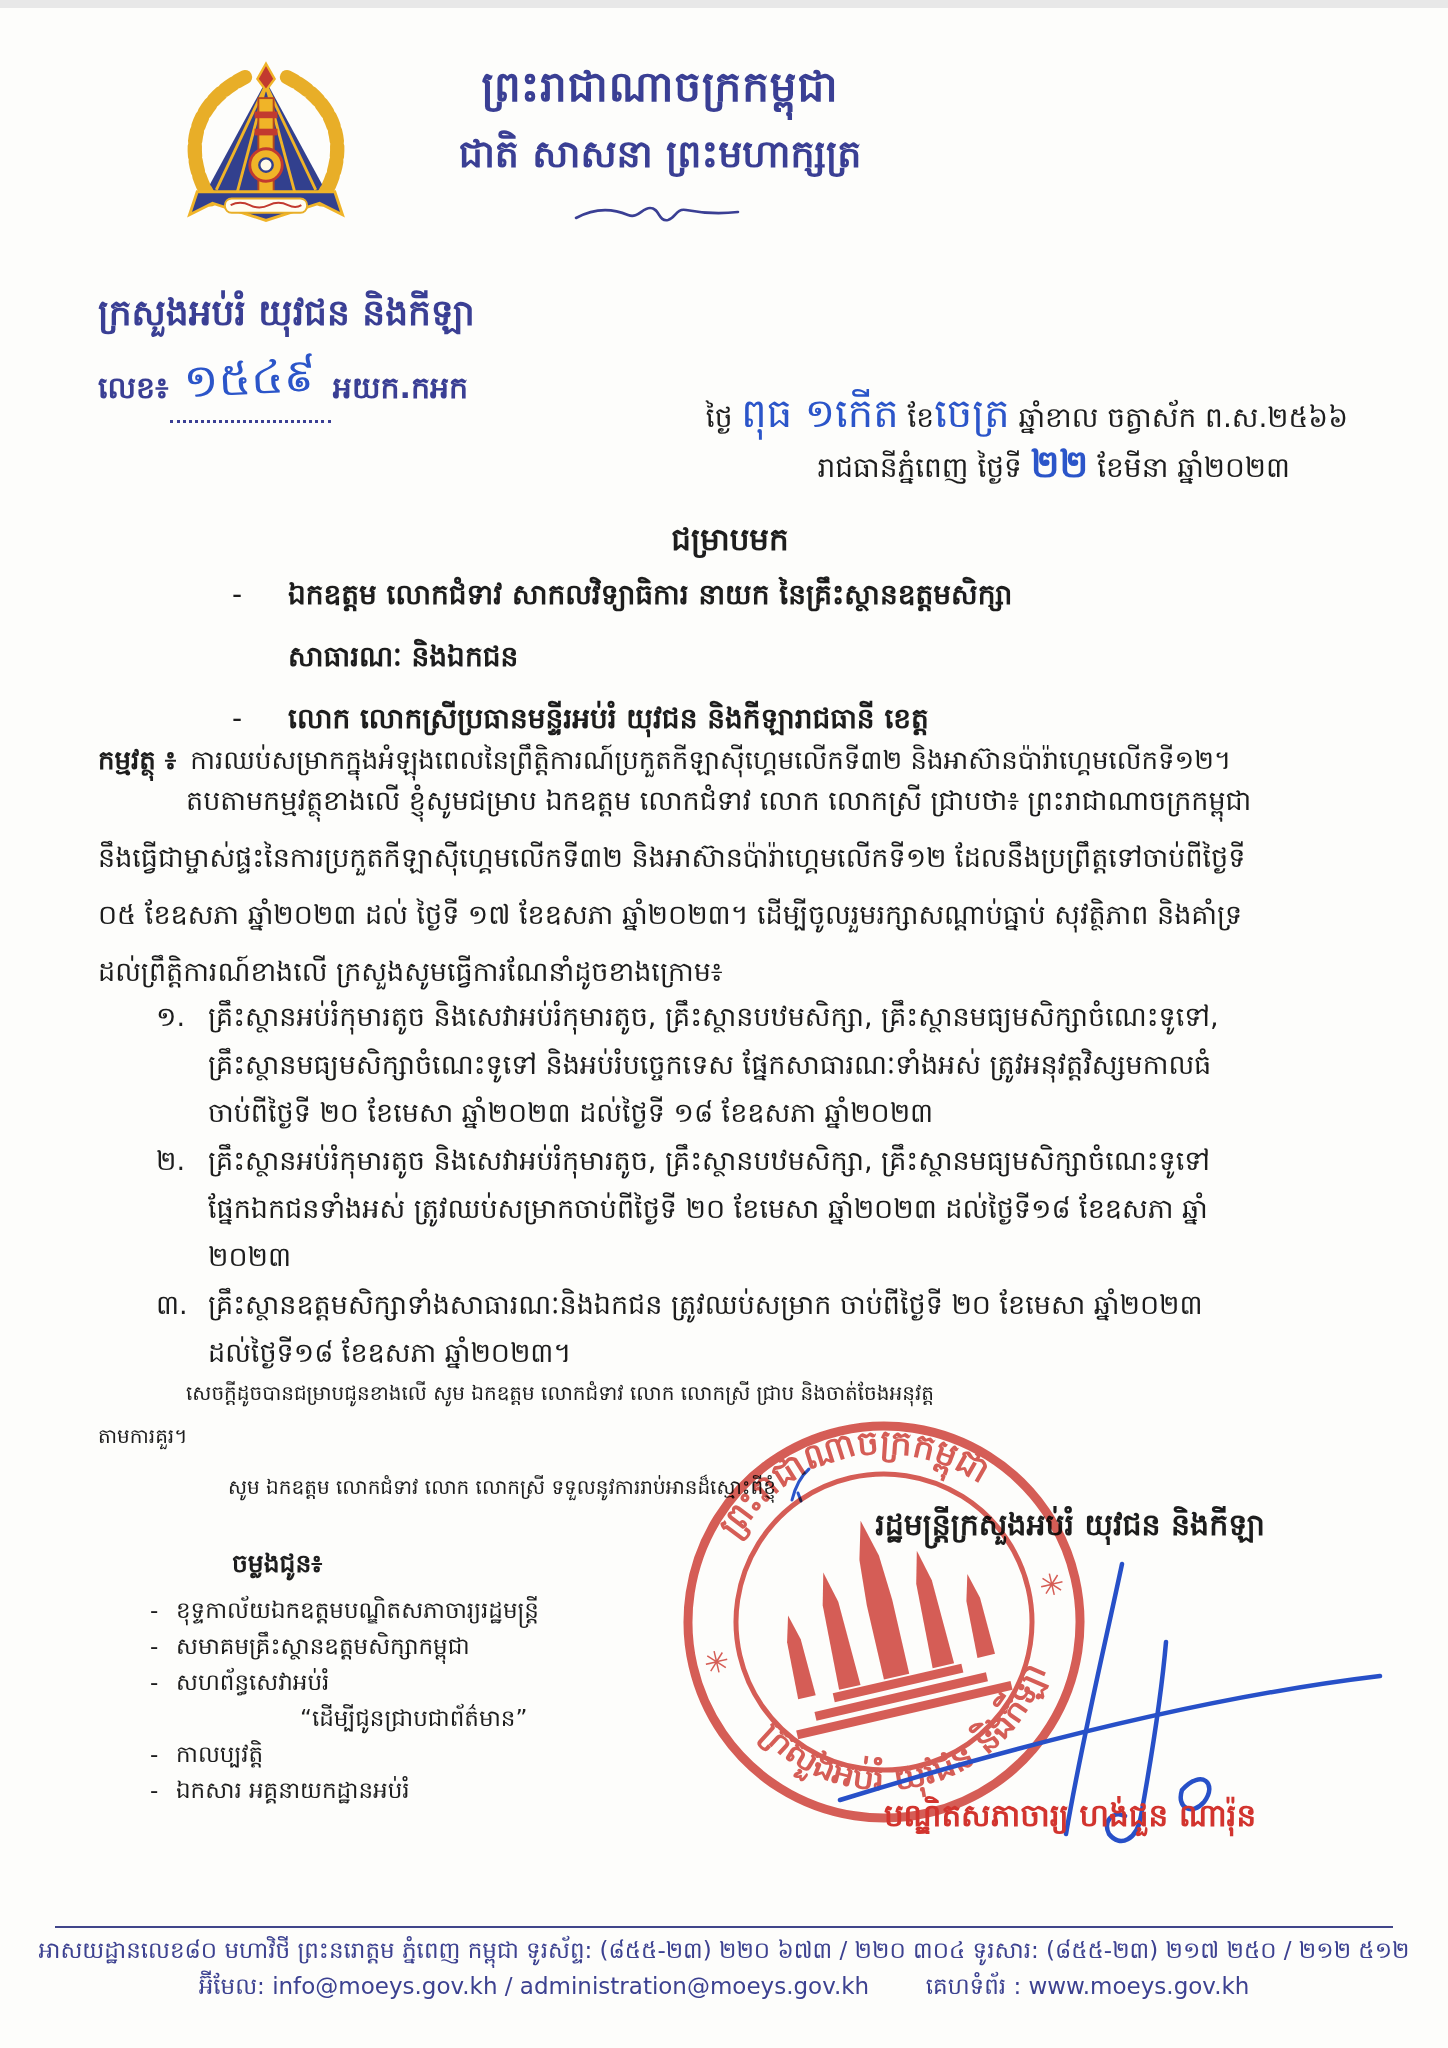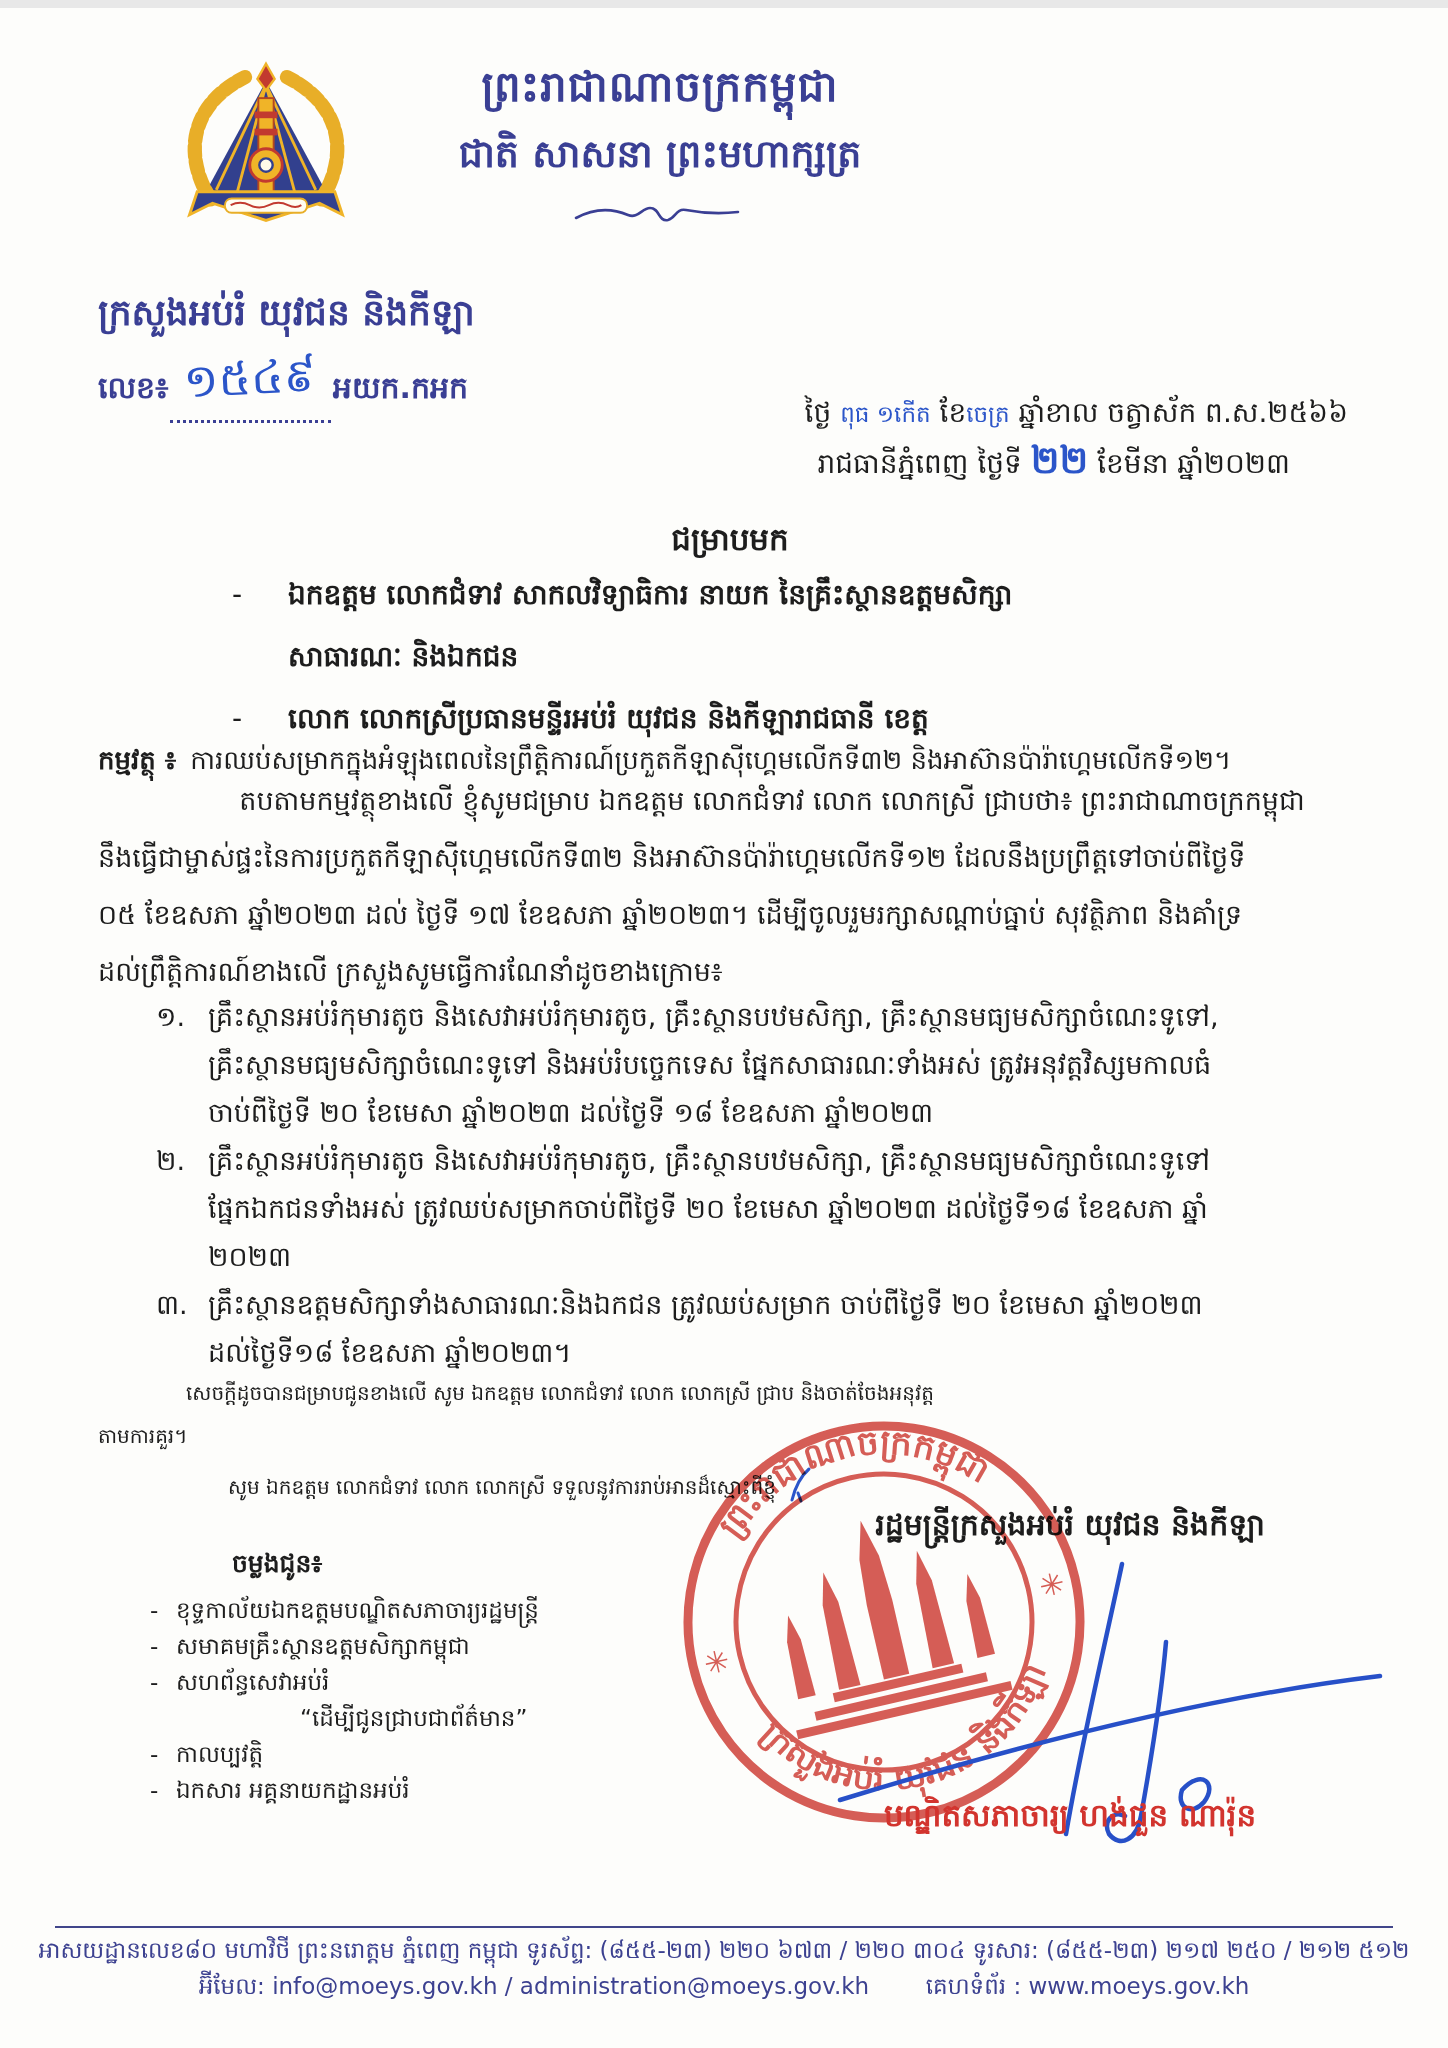--- a/index.html
+++ b/index.html
@@ -25,35 +25,35 @@
   .motto{position:absolute;left:380px;top:122px;width:560px;text-align:center;
     font-size:38px;font-weight:bold;color:var(--blue);}
   .squiggle{position:absolute;left:572px;top:190px;width:170px;height:34px;}
   .ministry{position:absolute;left:98px;top:282px;font-size:36px;font-weight:bold;color:var(--blue);}
   .refline{position:absolute;left:98px;top:345px;font-size:30px;font-weight:bold;color:var(--blue);white-space:nowrap;}
   .ref-dots{display:inline-block;border-bottom:3px dotted var(--blue);padding:0 14px;margin:0 2px;}
   .hw{color:var(--hw);font-weight:normal;}
   .ref-num{display:inline-block;font-size:46px;transform:rotate(-3deg) translateY(-4px);}
   
   .dateblock{position:absolute;right:100px;top:382px;text-align:right;font-size:28px;line-height:46px;color:var(--ink);white-space:nowrap;}
-  .dateblock .hw1{font-size:23px;}
+  .dateblock .hw1{font-size:40px;}
   .dateblock .hw2{font-size:38px;font-weight:bold;}
   .date-l2{padding-right:58px;}
   
   .to-heading{position:absolute;left:0;top:512px;width:100%;text-align:center;
     font-size:31px;font-weight:bold;color:var(--ink);padding-left:12px;}
   .recipients{position:absolute;left:232px;top:556px;font-size:28px;font-weight:bold;line-height:62px;white-space:nowrap;}
   .r-row{display:flex;}
   .r-dash{width:56px;font-weight:normal;}
   
   .subject{position:absolute;left:98px;top:736px;font-size:26px;white-space:nowrap;}
   .subject .s-label{font-weight:bold;margin-right:14px;}
   .para1{position:absolute;left:98px;top:776px;width:1260px;font-size:27px;}
   .para1 .tline{height:57px;white-space:nowrap;}
-  .indent{padding-left:88px;text-align:center;}
+  .indent{padding-left:88px;}
   .blist{position:absolute;left:156px;top:992px;font-size:27px;}
   .lrow{display:flex;height:48px;white-space:nowrap;}
   .lnum{width:52px;}
   .lcont{padding-left:52px;}
   .closing{position:absolute;left:98px;top:1372px;font-size:20px;}
   .closing .cline{height:43px;white-space:nowrap;}
   .final-line{padding-left:130px;}
   .init-mark{display:inline-block;width:26px;height:40px;vertical-align:-12px;margin-left:10px;}
   
   .sig-title{position:absolute;left:775px;top:1498px;width:590px;text-align:center;

